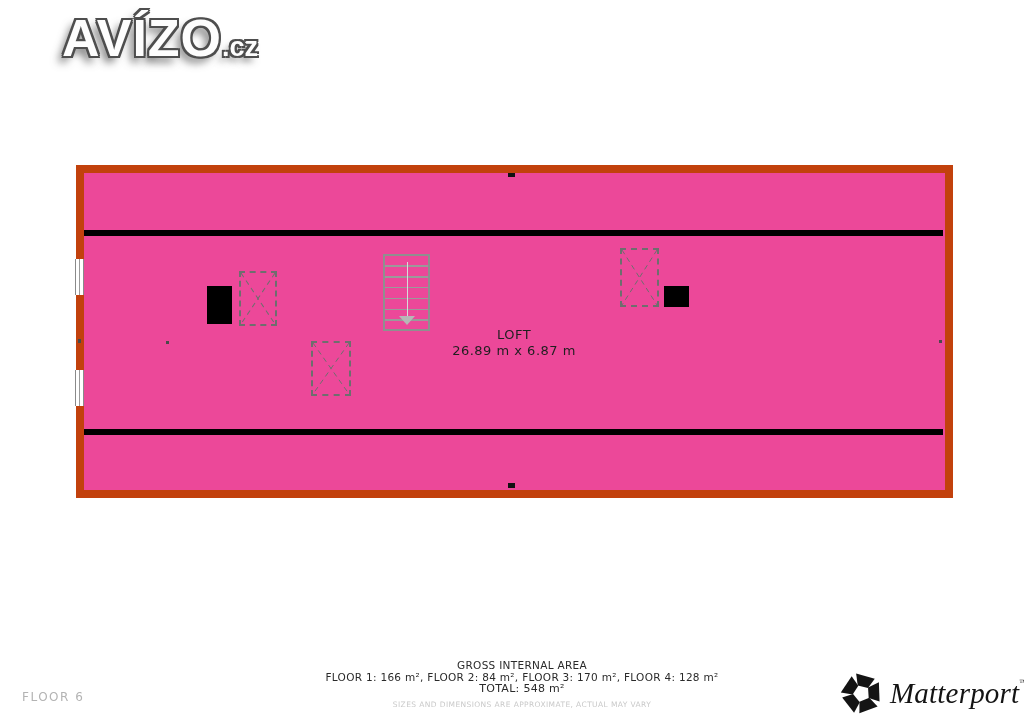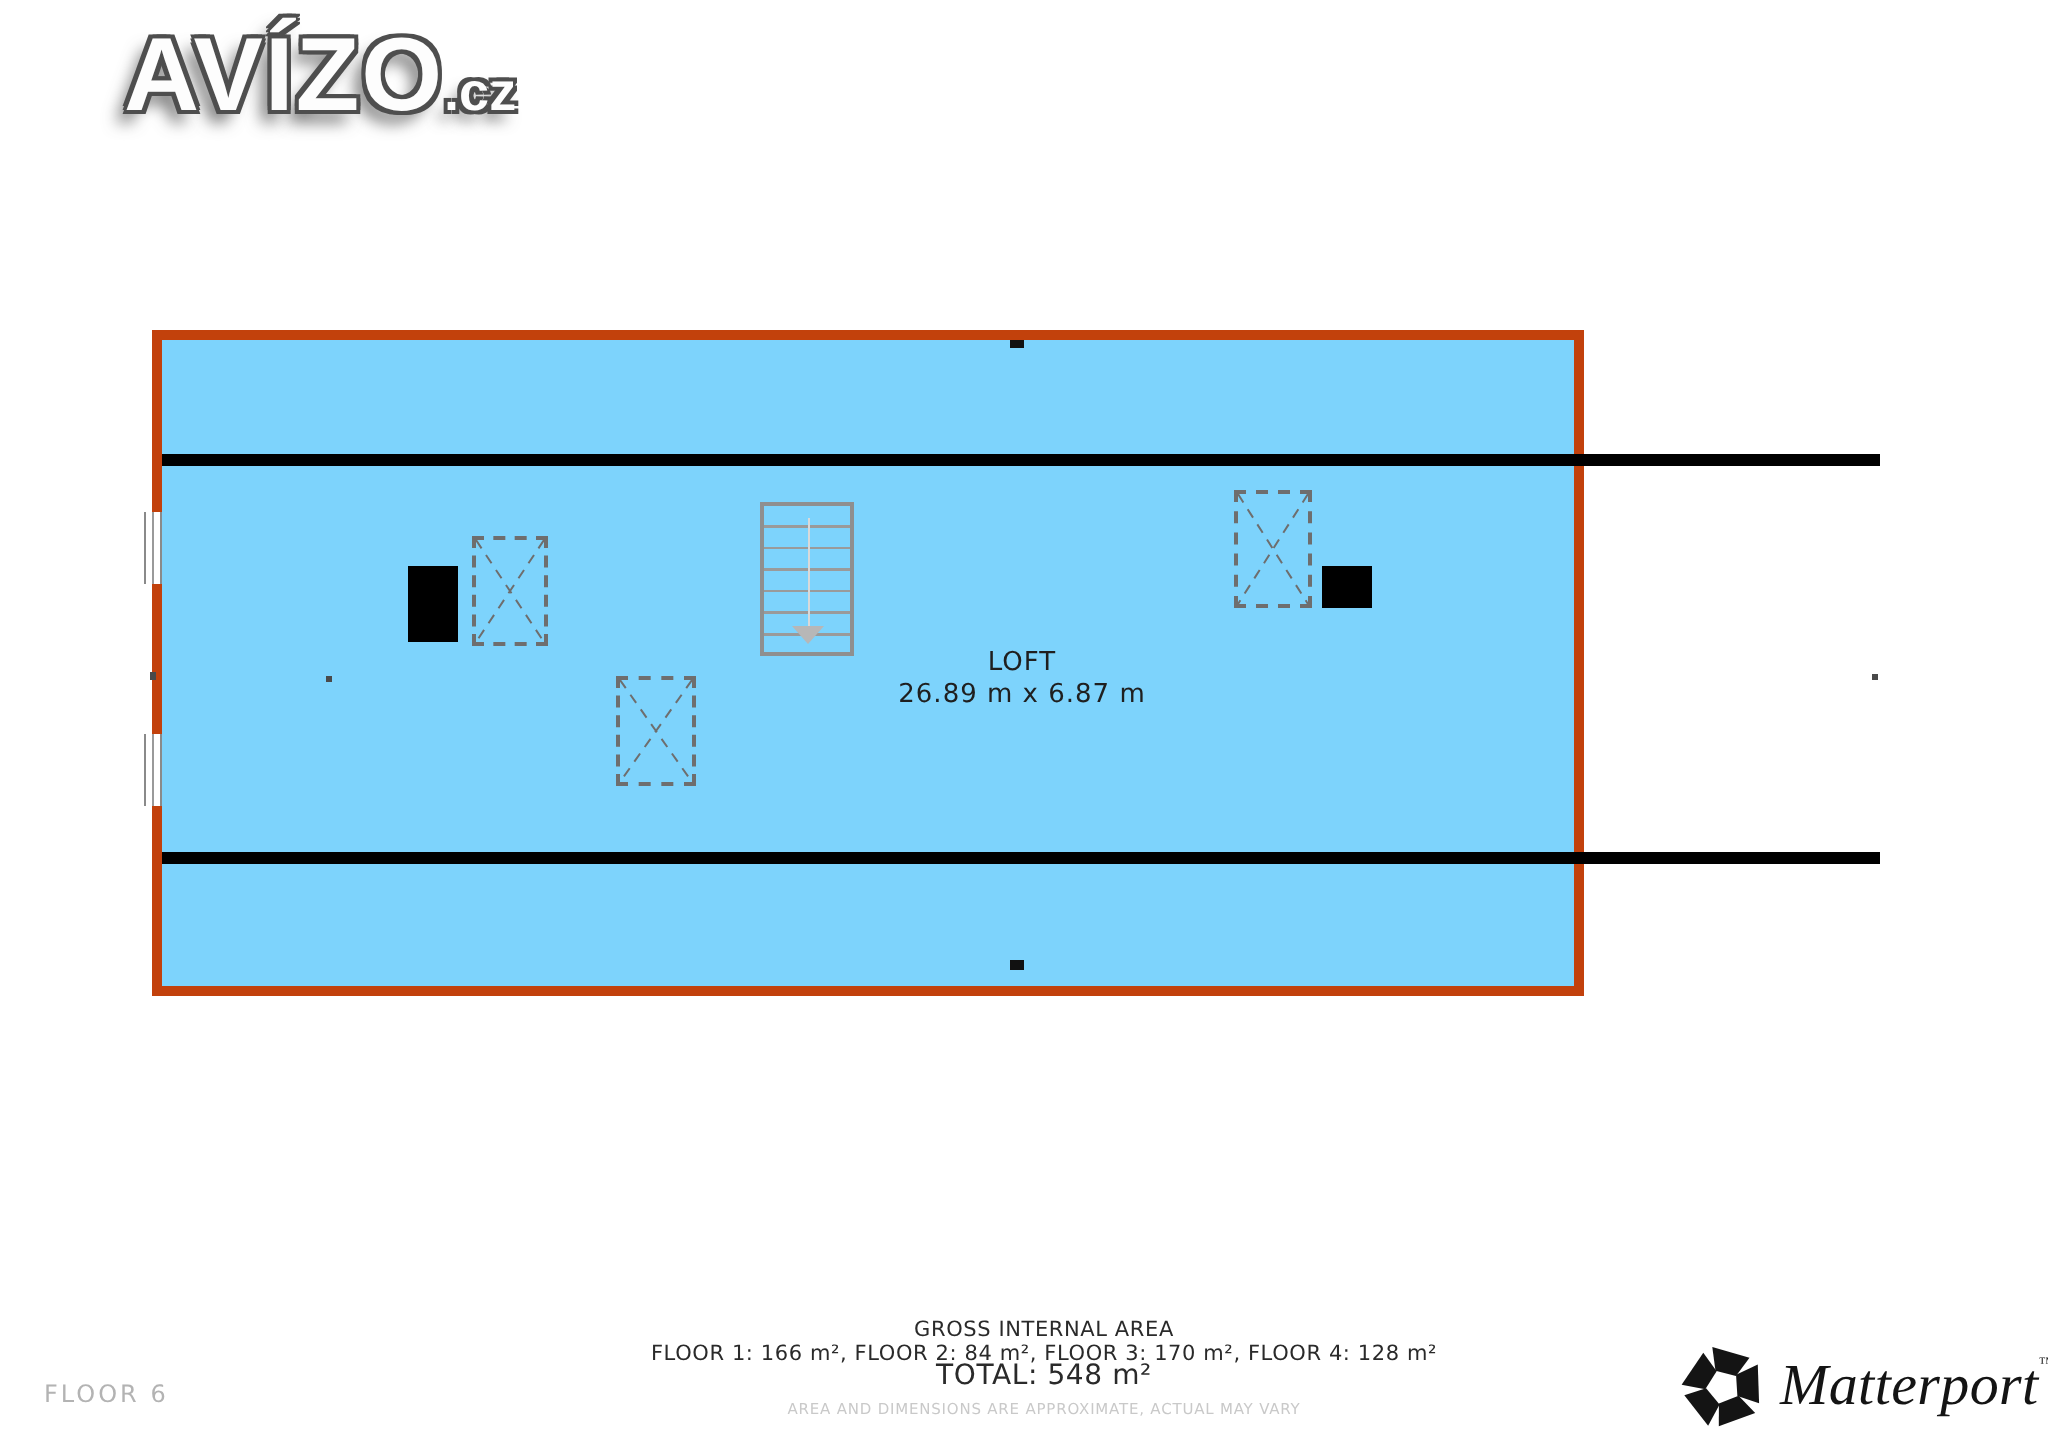--- a/index.html
+++ b/index.html
@@ -20,22 +20,22 @@
   }
   .watermark .tld{
     font-family:"Liberation Sans",sans-serif;font-weight:bold;font-size:27px;color:#fdfdfd;
     text-shadow:
       -2px -2px 0 #4e4e4e, 2px -2px 0 #4e4e4e, -2px 2px 0 #4e4e4e, 2px 2px 0 #4e4e4e,
       -4px 5px 7px rgba(70,70,70,.75);
   }
 
   
   .plan{
-    position:absolute;left:76px;top:165px;width:716px;height:333px;
-    border:5px solid #c2410c;box-sizing:border-box;background:#7dd3fc;
+    position:absolute;left:76px;top:165px;width:877px;height:333px;
+    border:8px solid #c2410c;box-sizing:border-box;background:#ec4899;
   }
   .iwall{position:absolute;left:0;width:859px;height:6px;background:#000;}
   .iwall.a{top:57px;}
   .iwall.b{top:256px;}
 
   .window{
     position:absolute;left:-9px;width:9px;background:#fff;box-sizing:border-box;
     border-left:1px solid #8a8a8a;border-right:1px solid #8a8a8a;
   }
   .window .pane{position:absolute;left:3px;top:0;width:1px;height:100%;background:#9a9a9a;}
@@ -80,21 +80,21 @@
 
   
   .floor-indicator{
     position:absolute;left:22px;top:690px;font-size:12px;letter-spacing:1.5px;color:#b3b3b3;
   }
   .area-block{
     position:absolute;left:266px;top:660px;width:512px;text-align:center;color:#2a2a2a;
   }
   .area-block .t1{font-size:10.5px;line-height:11.5px;letter-spacing:.3px;}
   .area-block .t2{font-size:10.5px;line-height:11.5px;letter-spacing:.3px;text-align:center;}
-  .area-block .t3{font-size:14px;line-height:11.5px;letter-spacing:.3px;}
+  .area-block .t3{font-size:11px;line-height:11.5px;letter-spacing:.3px;}
   .area-block .disc{font-size:7.5px;line-height:9px;margin-top:5px;color:#c9c9c9;letter-spacing:.4px;}
 
   .mp-logo{position:absolute;left:838px;top:670px;display:flex;align-items:center;}
   .mp-logo svg{display:block;}
   .mp-logo .word{
     font-family:"Liberation Serif","DejaVu Serif",serif;font-size:29px;color:#141414;
     margin-left:5px;letter-spacing:.2px;font-style:italic;
   }
   .mp-logo .tm{font-size:8px;vertical-align:18px;letter-spacing:0;color:#141414;}
 </style>
@@ -157,21 +157,21 @@
     <div class="speck s2"></div>
     <div class="speck s3"></div>
   </div>
 
   <div class="floor-indicator">FLOOR 6</div>
 
   <div class="area-block">
     <div class="t1">GROSS INTERNAL AREA</div>
     <div class="t2">FLOOR 1: 166 m², FLOOR 2: 84 m², FLOOR 3: 170 m², FLOOR 4: 128 m²</div>
     <div class="t3">TOTAL: 548 m²</div>
-    <div class="disc">AREA AND DIMENSIONS ARE APPROXIMATE, ACTUAL MAY VARY</div>
+    <div class="disc">SIZES AND DIMENSIONS ARE APPROXIMATE, ACTUAL MAY VARY</div>
   </div>
 
   <div class="mp-logo">
     <span>
       <svg width="47" height="47" viewBox="-25 -25 50 50">
         <g fill="#141414">
           <path d="M -5.7,-21.3 L 14.1,-15.6 L 6.9,-5.8 L -4.0,-8.6 Z"></path>
           <path d="M -5.7,-21.3 L 14.1,-15.6 L 6.9,-5.8 L -4.0,-8.6 Z" transform="rotate(72)"></path>
           <path d="M -5.7,-21.3 L 14.1,-15.6 L 6.9,-5.8 L -4.0,-8.6 Z" transform="rotate(144)"></path>
           <path d="M -5.7,-21.3 L 14.1,-15.6 L 6.9,-5.8 L -4.0,-8.6 Z" transform="rotate(216)"></path>

